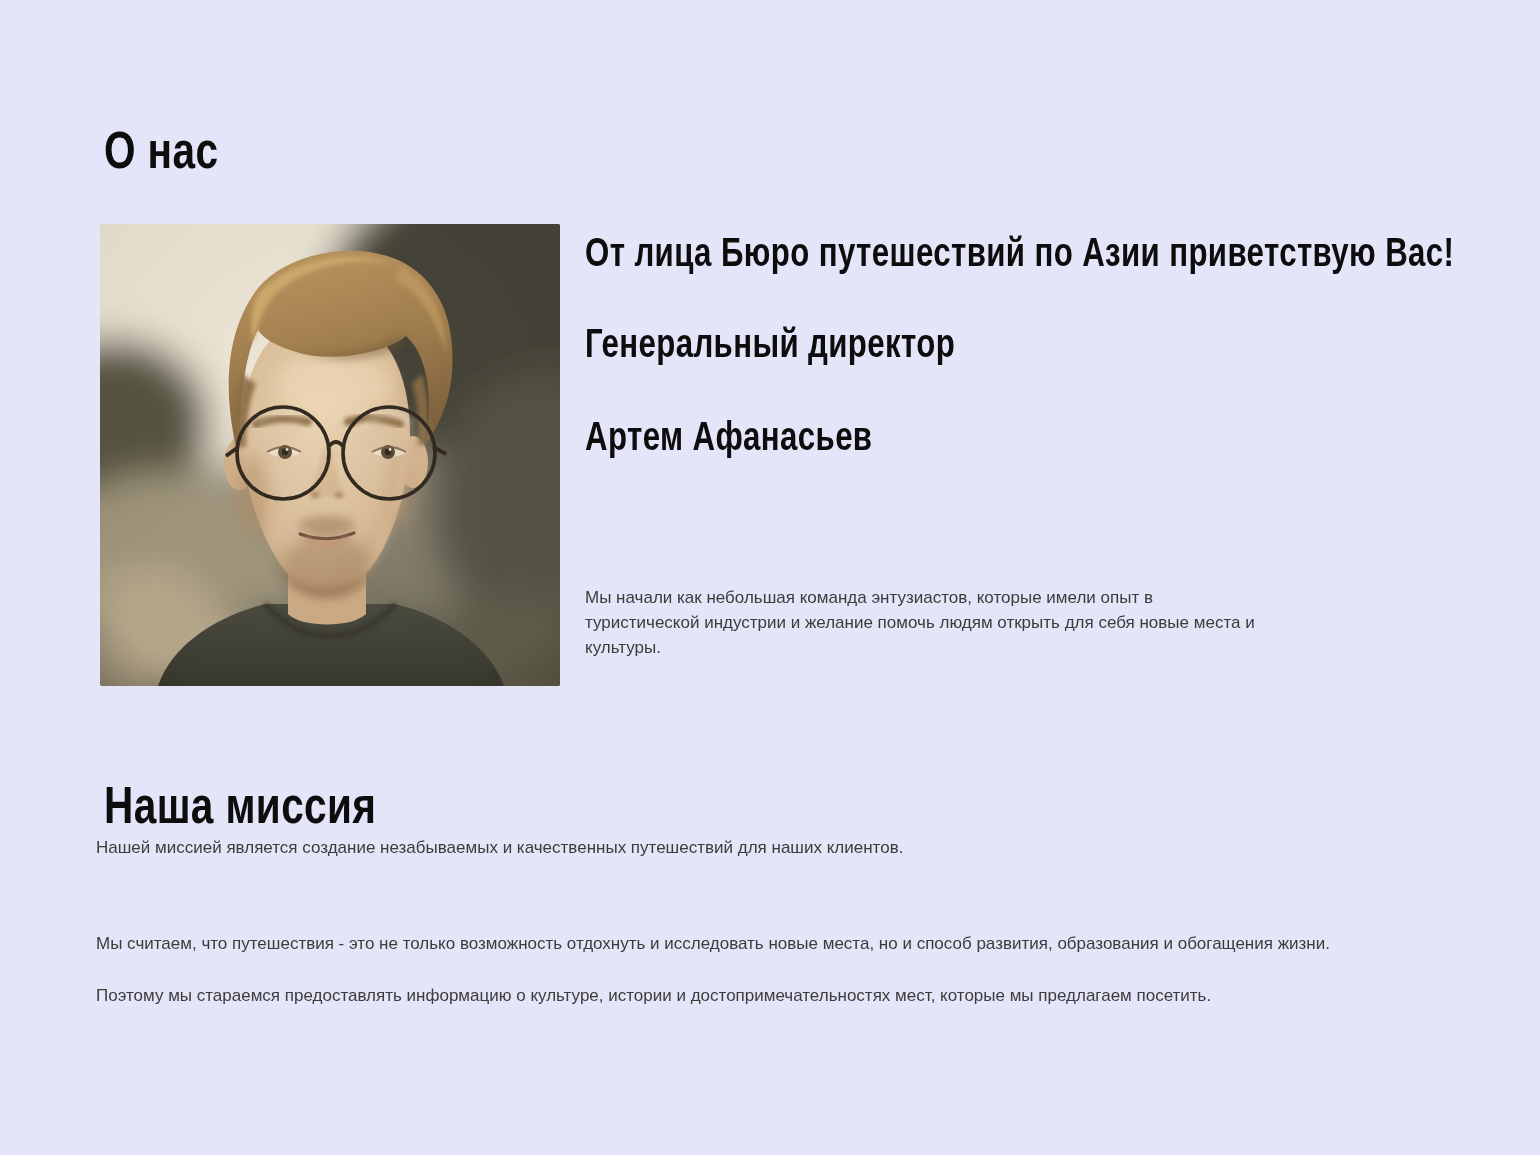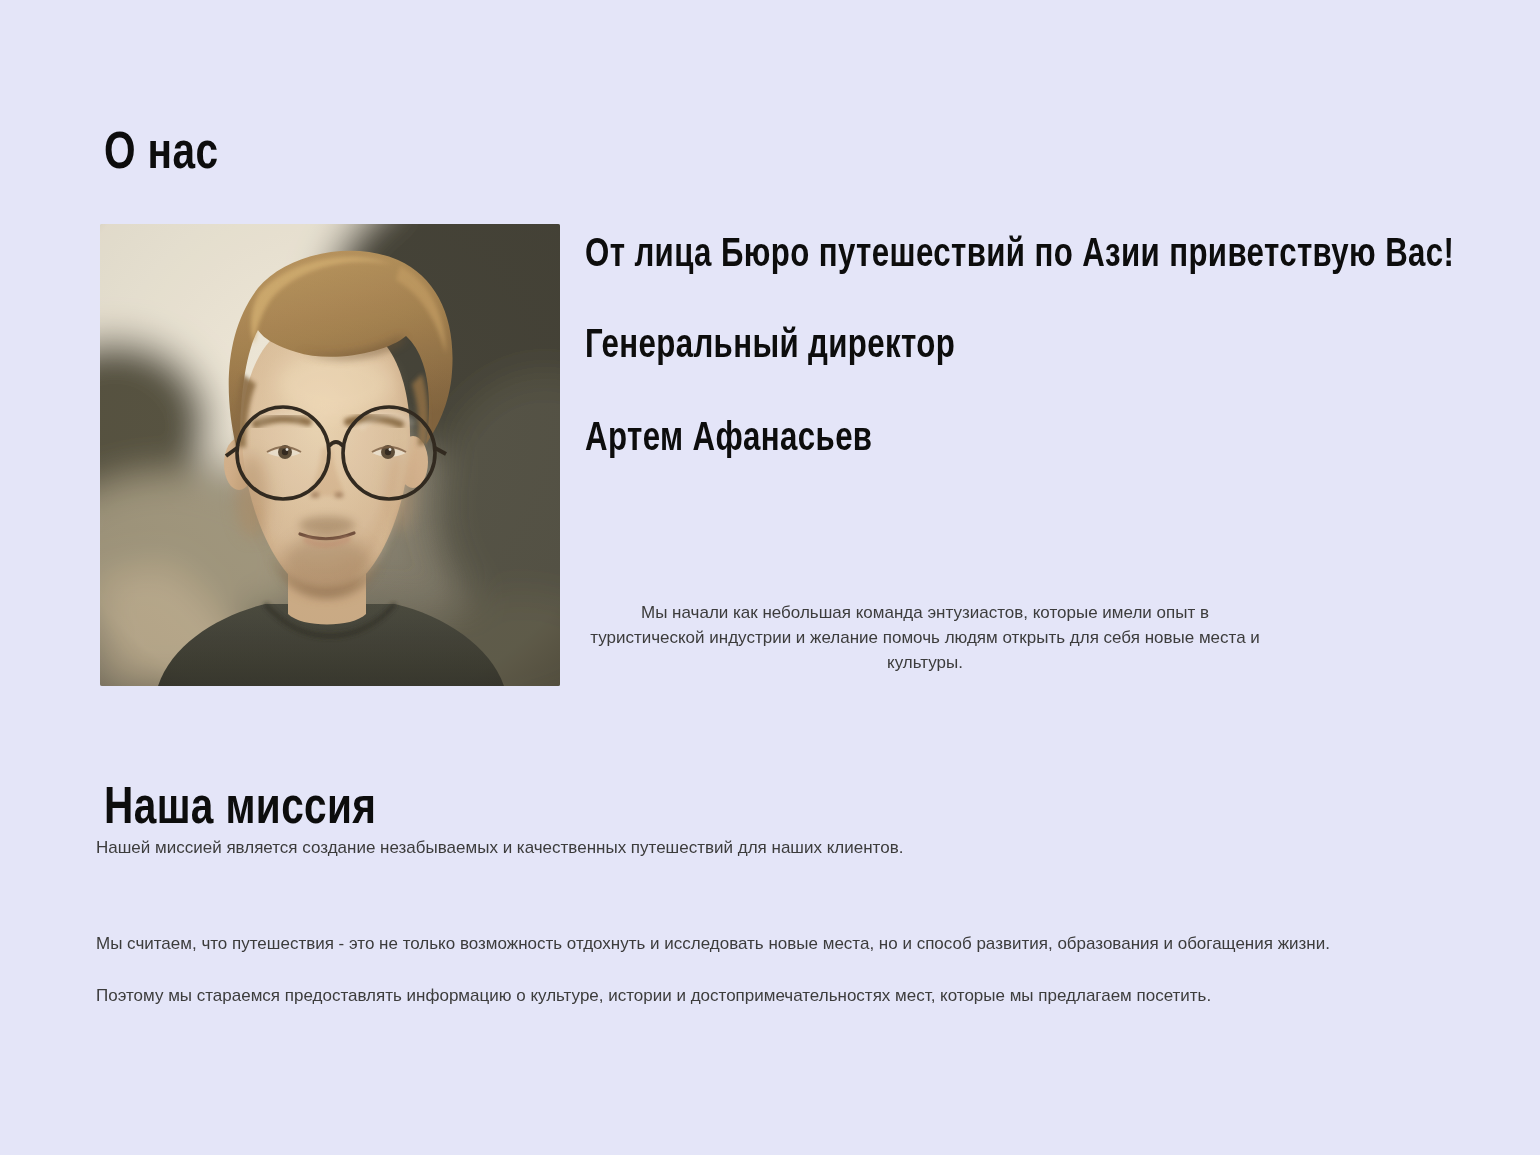--- a/index.html
+++ b/index.html
@@ -40,21 +40,21 @@
   #ceo-name { left: 585px; top: 416px; }
 
   .body-text {
     position: absolute;
     margin: 0;
     color: #3c3c3c;
     font-size: 17px;
     line-height: 25px;
   }
   #about-para-1 { left: 585px; top: 538px; width: 680px; }
-  #about-para-2 { left: 585px; top: 600px; width: 680px; text-align: center; }
+  #about-para-2 { left: 585px; top: 585px; width: 680px; }
 
   .mission-para { left: 96px; white-space: nowrap; line-height: 20px; }
   #mission-para-1 { top: 838px; }
   #mission-para-2 { top: 888px; }
   #mission-para-3 { top: 934px; }
   #mission-para-4 { top: 986px; }
 
   .photo {
     position: absolute;
     left: 100px;

